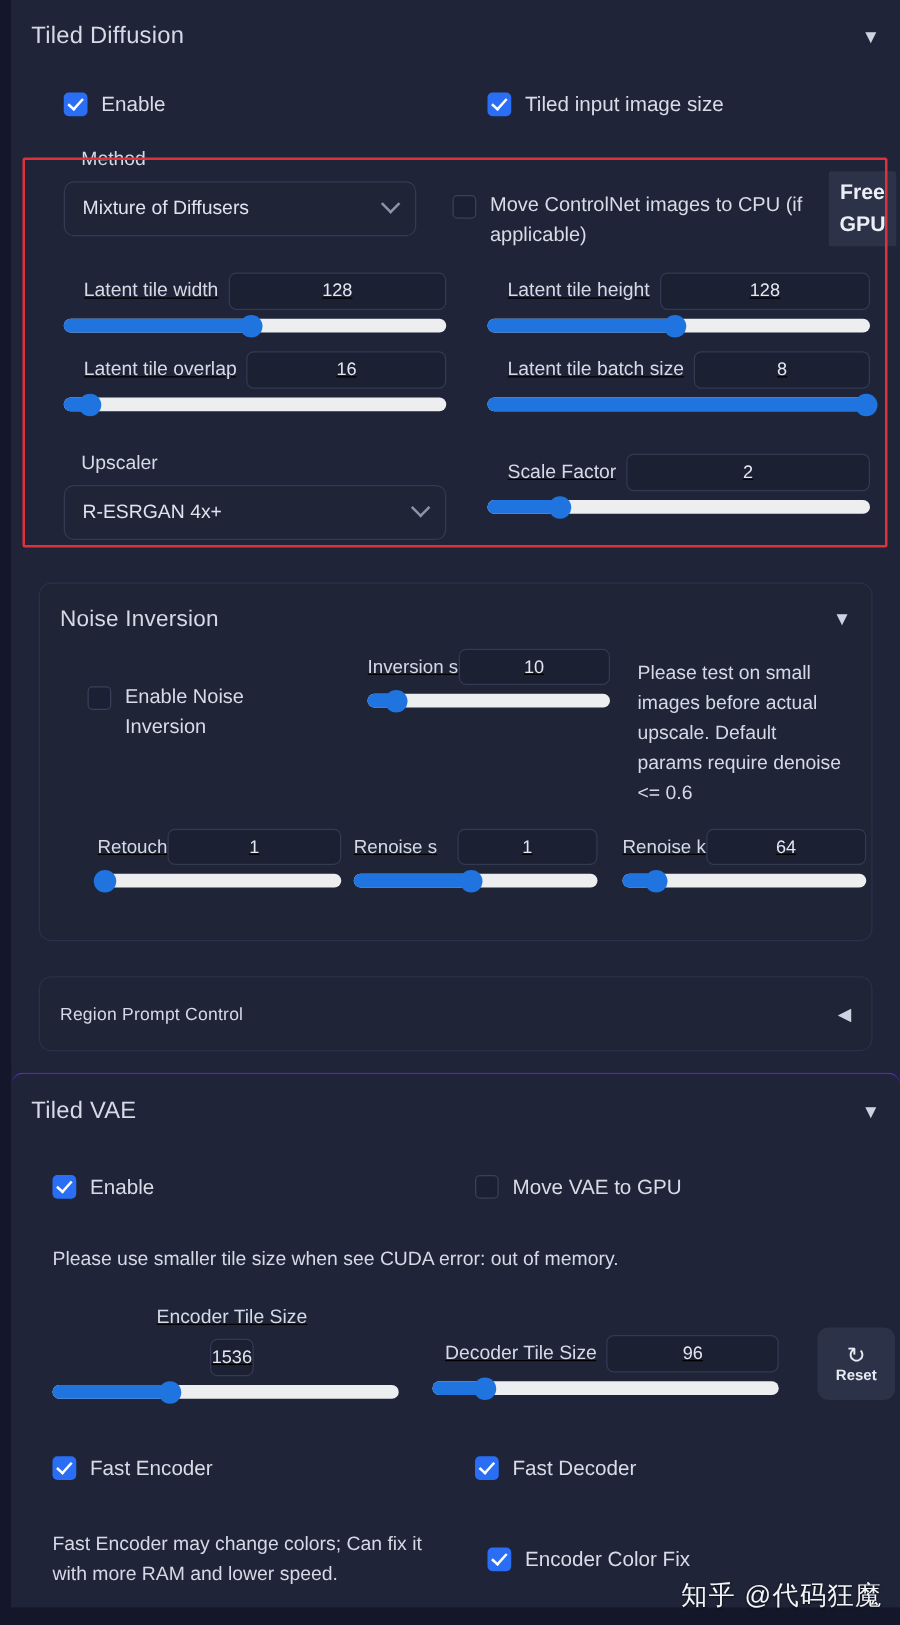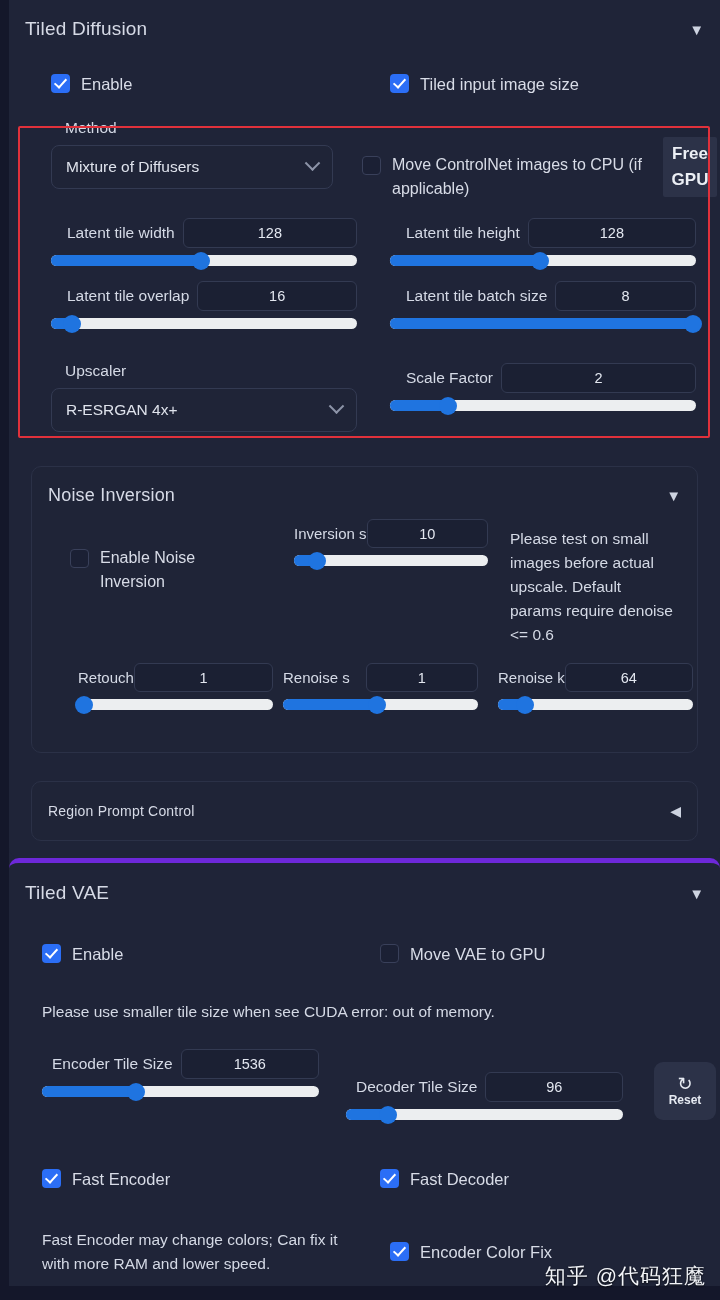--- a/index.html
+++ b/index.html
@@ -93,20 +93,21 @@
   }
 
   
   .sld { position: relative; }
   .sld-head {
     display: flex;
     align-items: center;
     gap: 8px;
     margin-bottom: 7px;
     padding-left: 16px;
+    text-decoration: underline;
   }
   .sld-label {
     color: #d5dae6;
     font-size: 15.5px;
     white-space: nowrap;
     overflow: hidden;
   }
   .numbox {
     flex: 1 1 auto;
     min-width: 0;
@@ -407,41 +408,41 @@
     </div>
 
     <div class="panel" style="position:absolute; left:22px; top:781px; width:667px; height:60px;">
       <div class="panel-head" style="height:58px;">
         <span class="panel-title" style="font-size:14px;">Region Prompt Control</span>
         <span class="caret left">◀</span>
       </div>
     </div>
   </section>
 
-  <section style="position:absolute; left:0; top:858px; width:711px; height:442px; background:#1f2438; border-top:5px solid #6d28d9; border-radius:10px 10px 0 0;">
+  <section style="position:absolute; left:0; top:858px; width:711px; height:442px; background:#1f2438; border-top:1px solid #6d28d9; border-radius:10px 10px 0 0;">
 
     <div class="panel-head" style="height:60px; padding:0 16px;">
       <span class="panel-title">Tiled VAE</span>
       <span class="caret">▼</span>
     </div>
 
     <div style="position:absolute; left:33px; top:80px;" class="cbrow">
       <span class="cb on"></span>
       <span class="cb-label">Enable</span>
     </div>
 
     <div style="position:absolute; left:371px; top:80px;" class="cbrow">
       <span class="cb off"></span>
       <span class="cb-label">Move VAE to GPU</span>
     </div>
 
     <div class="hint" style="position:absolute; left:33px; top:137px; width:640px;">Please use smaller tile size when see CUDA error: out of memory.</div>
 
     <div class="sld" style="position:absolute; left:33px; top:186px; width:277px;">
-      <div class="sld-head" style="padding-left:10px;">
+      <div class="sld-head" style="padding-left:10px;flex-direction:column;">
         <span class="sld-label">Encoder Tile Size</span>
         <span class="numbox">1536</span>
       </div>
       <div class="track">
         <div class="fill" style="width:34%"></div>
         <div class="knob" style="left:34%"></div>
       </div>
     </div>
 
     <div class="sld" style="position:absolute; left:337px; top:186px; width:277px;margin-top:23px;">

